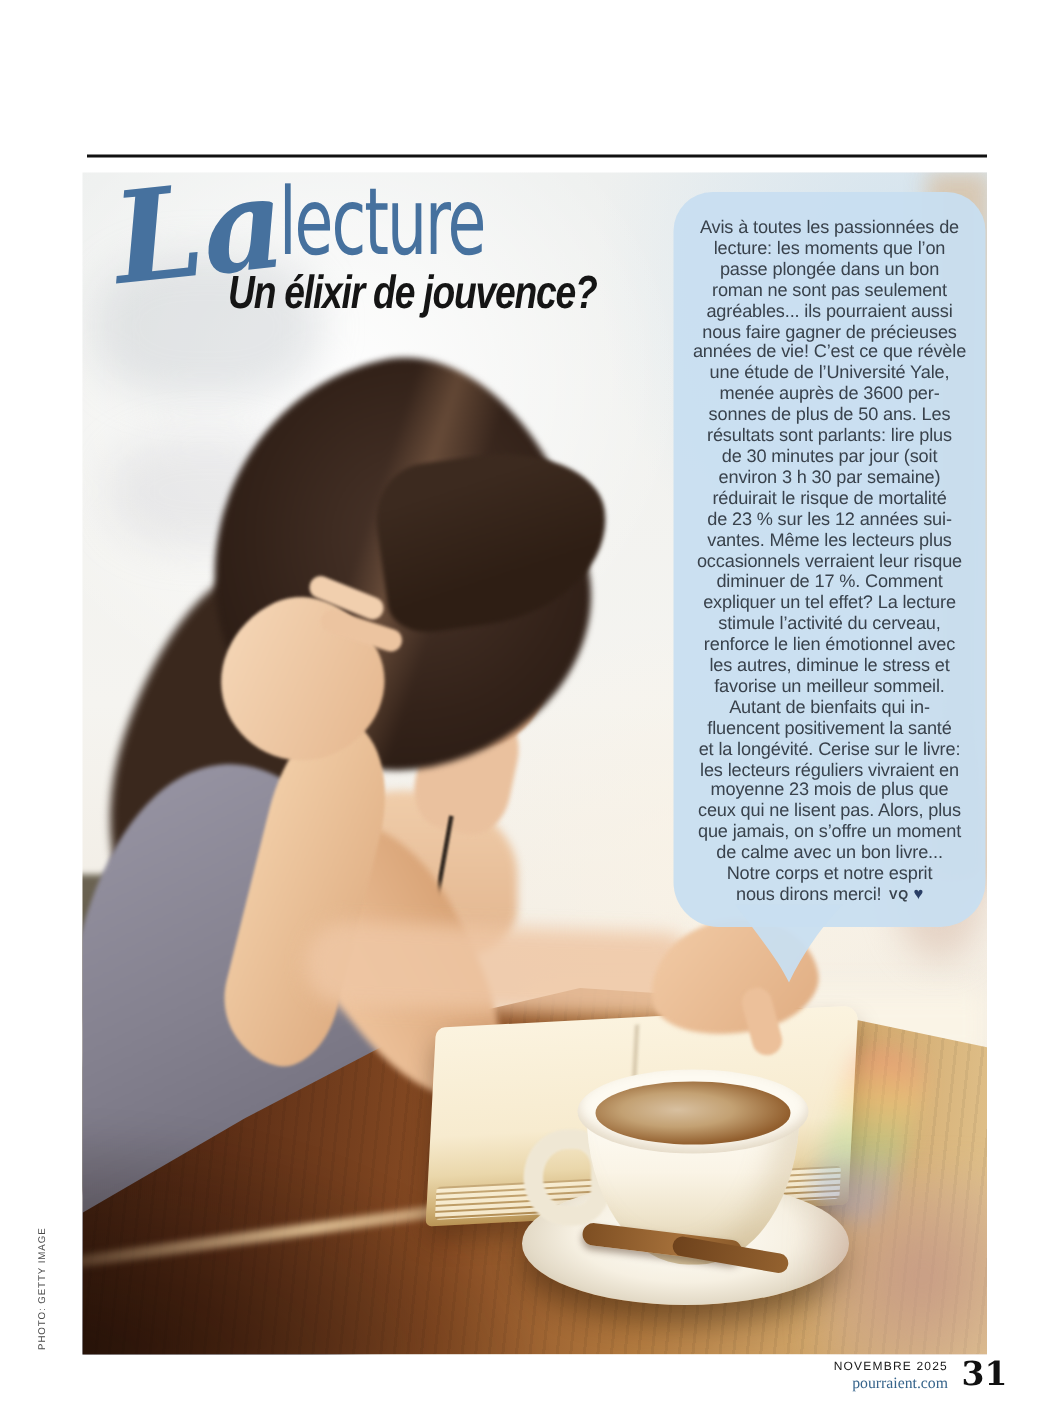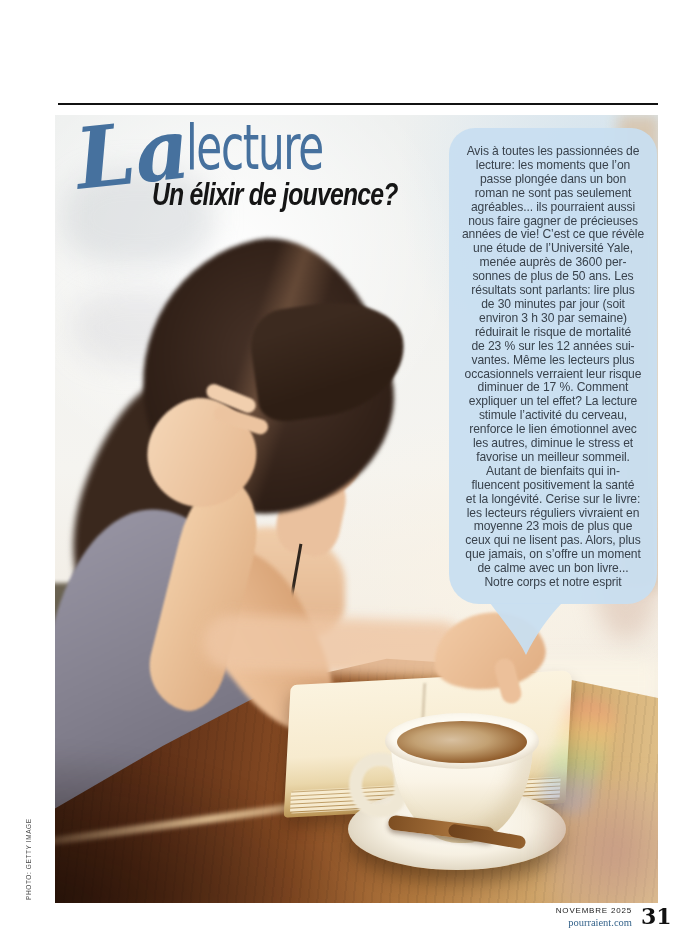--- a/index.html
+++ b/index.html
@@ -239,20 +239,25 @@
 favorise un meilleur sommeil.
 Autant de bienfaits qui in-
 fluencent positivement la santé
 et la longévité. Cerise sur le livre:
 les lecteurs réguliers vivraient en
 moyenne 23 mois de plus que
 ceux qui ne lisent pas. Alors, plus
 que jamais, on s’offre un moment
 de calme avec un bon livre...
 Notre corps et notre esprit</div>
+    <div class="bubble-last">
+      <span>nous dirons merci!</span>
+      <span class="sig">VQ</span>
+      <span class="heart">♥</span>
+    </div>
   </div>
   <svg class="tail" width="76" height="54" viewBox="0 0 76 54">
     <path d="M2,0 C17,20 31,37 38,52 C47,33 61,13 74,0 Z" fill="rgba(200,222,240,.95)"></path>
   </svg>
 
   <div class="credit">PHOTO: GETTY IMAGE</div>
   <div class="footer">
     <div class="issue">NOVEMBRE 2025</div>
     <div class="website">pourraient.com</div>
   </div>

